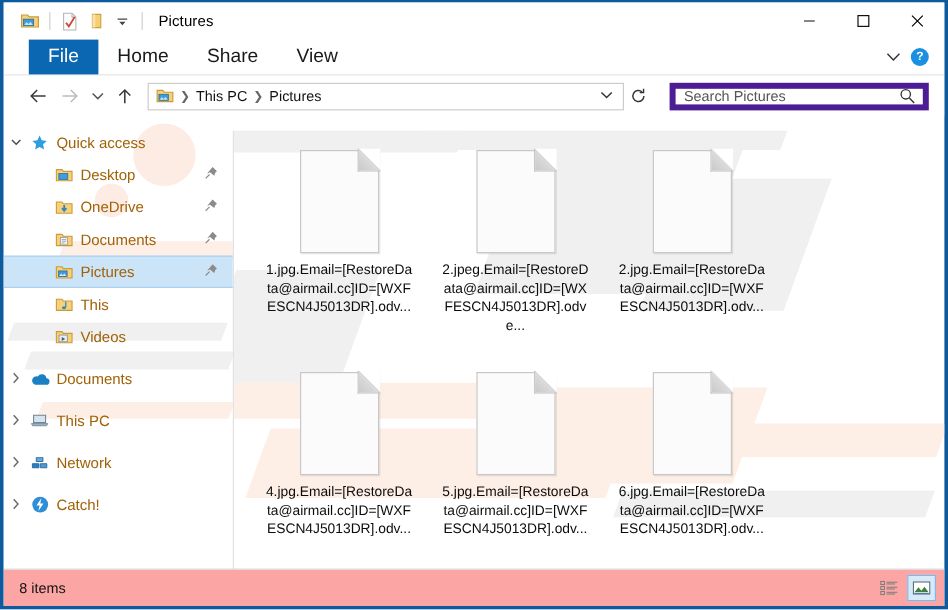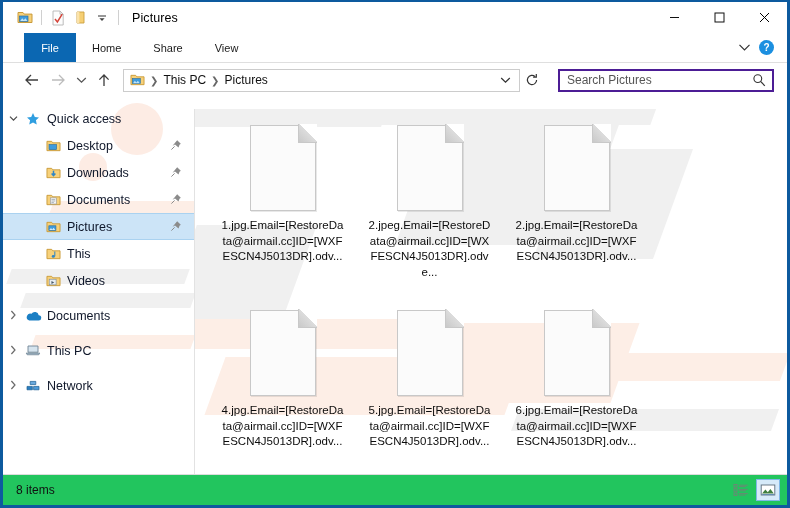--- a/index.html
+++ b/index.html
@@ -70,21 +70,21 @@
   
   #ribbon {
     height: 30px; flex: 0 0 auto;
     display: flex; align-items: stretch;
     border-bottom: 1px solid #dfdfdf;
     background: #ffffff;
     position: relative; z-index: 3;
   }
   .tab {
     display: flex; align-items: center; justify-content: center;
-    font-size: 11px; color: #1a1a1a;
+    font-size: 16px; color: #1a1a1a;
     padding: 0 16px; min-width: 52px;
   }
   .tab.file { background: #0b67b2; color: #fff; min-width: 52px; margin-left: 21px;}
   .ribbon-right { margin-left: auto; display: flex; align-items: center; gap: 4px; padding-right: 13px; }
   .chev-collapse { font-size: 12px; color: #333; width: 22px; text-align: center; }
   .help-circle {
     width: 15px; height: 15px; border-radius: 50%;
     background: #1b8fe0; color: #fff;
     font-size: 10px; font-weight: bold;
     display: flex; align-items: center; justify-content: center;
@@ -111,21 +111,21 @@
     padding: 0 2px 0 5px;
     font-size: 12px; color: #000;
   }
   .crumb { padding: 0 3px; color: #111; }
   .crumb-sep { color: #666; font-size: 10px; padding: 0 2px; }
   .crumb-drop { margin-left: auto; font-size: 10px; color: #333; padding: 0 6px; }
   .refresh { width: 23px; height: 23px; display:flex; align-items:center; justify-content:center;
              font-size: 13px; color: #333; }
   .searchbox {
     width: 216px; height: 23px; margin-left: 15px;
-    border: 2px solid #4c1d95; background: #fff;
+    border: 5px solid #4c1d95; background: #fff;
     display: flex; align-items: center; padding: 0 4px 0 7px;
   }
   .searchbox input {
     border: none; outline: none; flex: 1;
     font-size: 12px; color: #555;
     font-family: "Liberation Sans", sans-serif;
     background: transparent;
   }
   .searchbox input::placeholder { color: #555; }
 
@@ -136,21 +136,21 @@
   }
   #sidebar {
     width: 191px; flex: 0 0 191px;
     background: #ffffff;
     padding-top: 8px;
     overflow: hidden;
     position: relative;
   }
   .srow {
     height: 27px; display: flex; align-items: center;
-    font-size: 12.5px; color: #0f172a;
+    font-size: 12.5px; color: #a16207;
     position: relative; z-index: 2;
   }
   .srow.sel { background: #cce4f7; border-top: 1px solid #aad2f0; border-bottom: 1px solid #aad2f0; height: 27px;}
   .s-chev {
     width: 20px; text-align: center; font-size: 9px; color: #5a5a5a; flex: 0 0 20px;
   }
   .s-icon { width: 20px; flex: 0 0 20px; display: flex; align-items: center; justify-content: center; }
   .s-label { margin-left: 4px; white-space: nowrap; }
   .s-pin { margin-left: auto; margin-right: 12px; color: #8a8a8a; font-size: 11px; }
   .indent { padding-left: 20px; }
@@ -191,21 +191,21 @@
     font-size: 11.5px; color: #0c0c0c; line-height: 15.5px;
     text-align: center; width: 128px;
     word-break: break-all; white-space: pre-wrap;
     padding: 0 2px;
   }
 
   
   #statusbar {
     height: 31px; flex: 0 0 auto;
     border-top: 1px solid #dcdcdc;
-    background: #22c55e;
+    background: #fca5a5;
     display: flex; align-items: center;
     padding: 0 7px 0 13px;
     position: relative; z-index: 3;
   }
   .status-text { font-size: 12px; color: #111; }
   .view-btns { margin-left: auto; display: flex; gap: 3px; align-items: center; }
   .vbtn {
     width: 24px; height: 22px;
     display: flex; align-items: center; justify-content: center;
   }
@@ -381,21 +381,21 @@
         </div>
 
         <div class="srow">
           <span class="s-chev"></span>
           <span class="s-icon indent" style="flex:0 0 40px;width:40px">
             <svg width="15" height="14" viewBox="0 0 16 15">
               <path d="M1 2.5h5l1.3 1.6H15v8.4H1z" fill="#f7d17a" stroke="#c99b3a" stroke-width="1"></path>
               <path d="M8 5.2v4M6 8l2 2.4L10 8" fill="none" stroke="#2f86c6" stroke-width="1.6"></path>
             </svg>
           </span>
-          <span class="s-label">Downloads</span>
+          <span class="s-label">OneDrive</span>
           <span class="s-pin">
             <svg width="12" height="12" viewBox="0 0 12 12">
                 <path d="M7.2 1.2l3.6 3.6-1.3 1-1 2.6L5 5.6 2.6 6.7l1-1.3z" fill="#8b8b8b"></path>
                 <path d="M4.6 7.4L1.4 10.6" stroke="#8b8b8b" stroke-width="1"></path>
               </svg>
           </span>
         </div>
 
         <div class="srow">
           <span class="s-chev"></span>
@@ -495,20 +495,34 @@
           <span class="s-icon">
             <svg width="16" height="13" viewBox="0 0 16 13">
               <path d="M2 7.4h5.4v3.4H2z" fill="#2b7fc0" stroke="#1e5f91" stroke-width=".7"></path>
               <path d="M8.6 7.4H14v3.4H8.6z" fill="#4d9ad8" stroke="#1e5f91" stroke-width=".7"></path>
               <path d="M5.2 2.4h5.6v3.2H5.2z" fill="#6aa9dd" stroke="#1e5f91" stroke-width=".7"></path>
             </svg>
           </span>
           <span class="s-label">Network</span>
         </div>
 
+        <div class="srow" style="margin-top:8px">
+          <span class="s-chev">
+            <svg width="7" height="10" viewBox="0 0 7 10">
+                <path d="M1.4 1L5 5 1.4 9" fill="none" stroke="#6a6a6a" stroke-width="1.2"></path>
+              </svg>
+          </span>
+          <span class="s-icon">
+            <svg width="15" height="15" viewBox="0 0 15 15">
+              <circle cx="7.5" cy="7.5" r="6.6" fill="#2f8fd6"></circle>
+              <path d="M8.4 2.2L4.4 8.2h2.6l-1 4.6 4.2-6.2H7.6z" fill="#ffffff"></path>
+            </svg>
+          </span>
+          <span class="s-label">Catch!</span>
+        </div>
       </div>
 
       <div id="content">
 
         <div class="wm wm-slash" style="left:-40px;top:-4px;width:230px;height:22px;"></div>
         <div class="wm wm-slash" style="left:160px;top:-10px;width:300px;height:26px;"></div>
         <div class="wm wm-slash" style="left:222px;top:16px;width:180px;height:120px;"></div>
         <div class="wm wm-slash" style="left:-20px;top:116px;width:120px;height:120px;"></div>
         <div class="wm wm-slash" style="left:358px;top:40px;width:120px;height:110px;"></div>
         <div class="wm wm-orange" style="left:-60px;top:210px;width:290px;height:30px;"></div>

